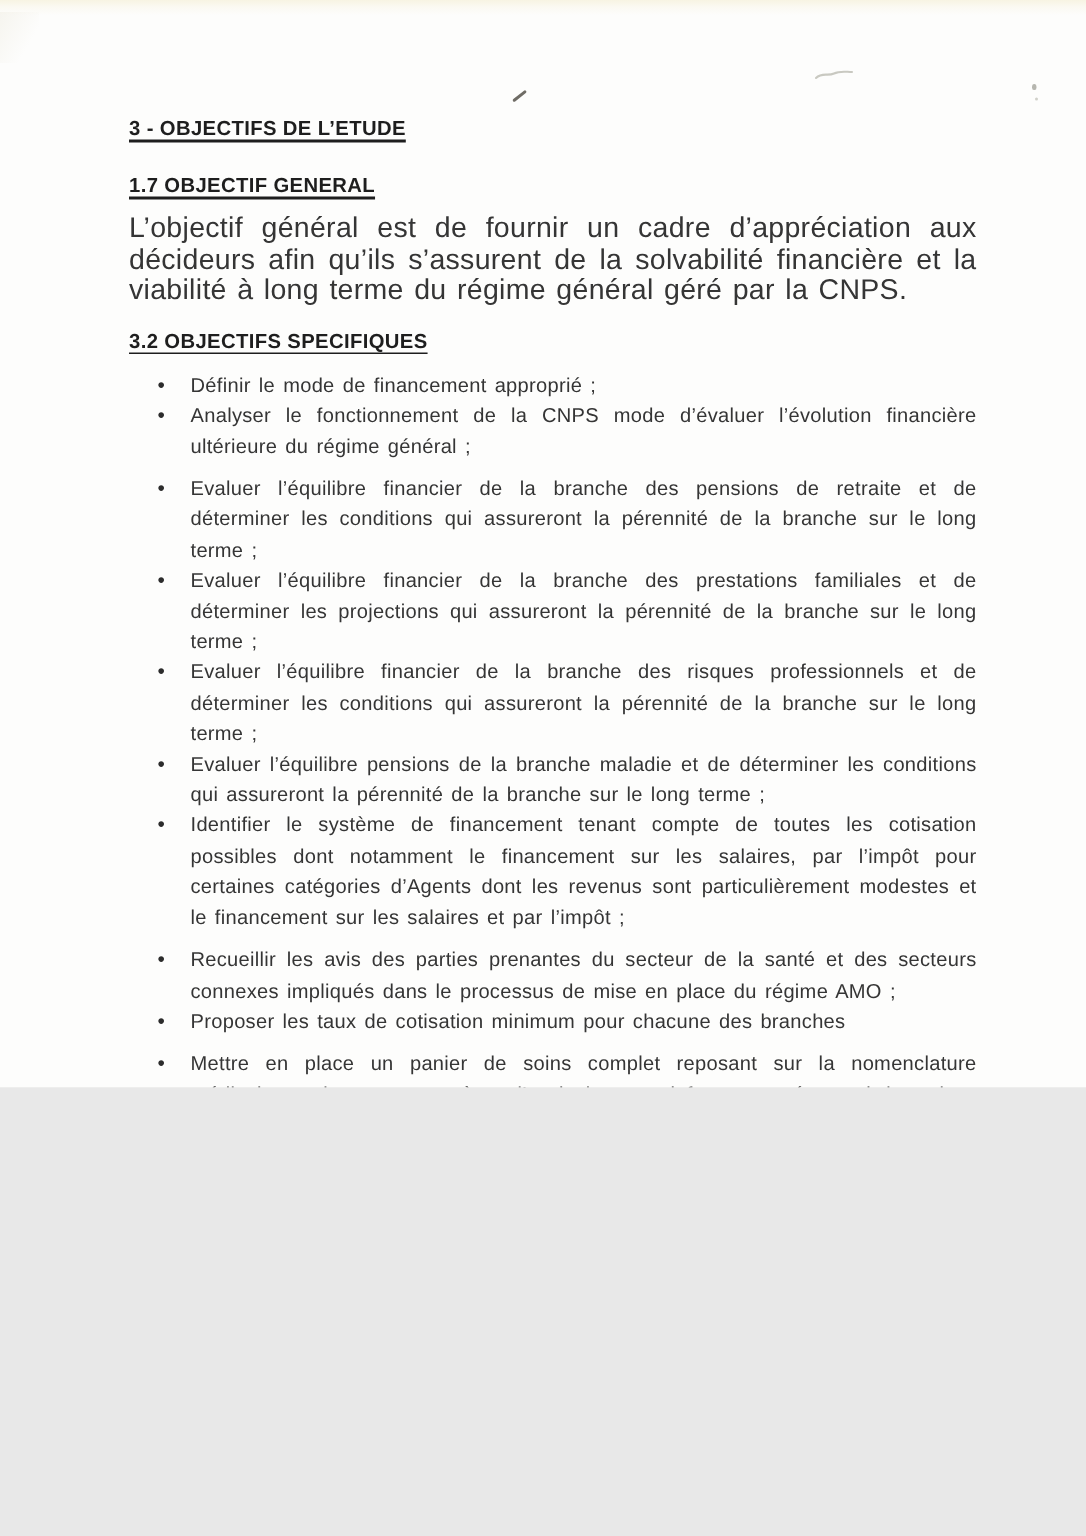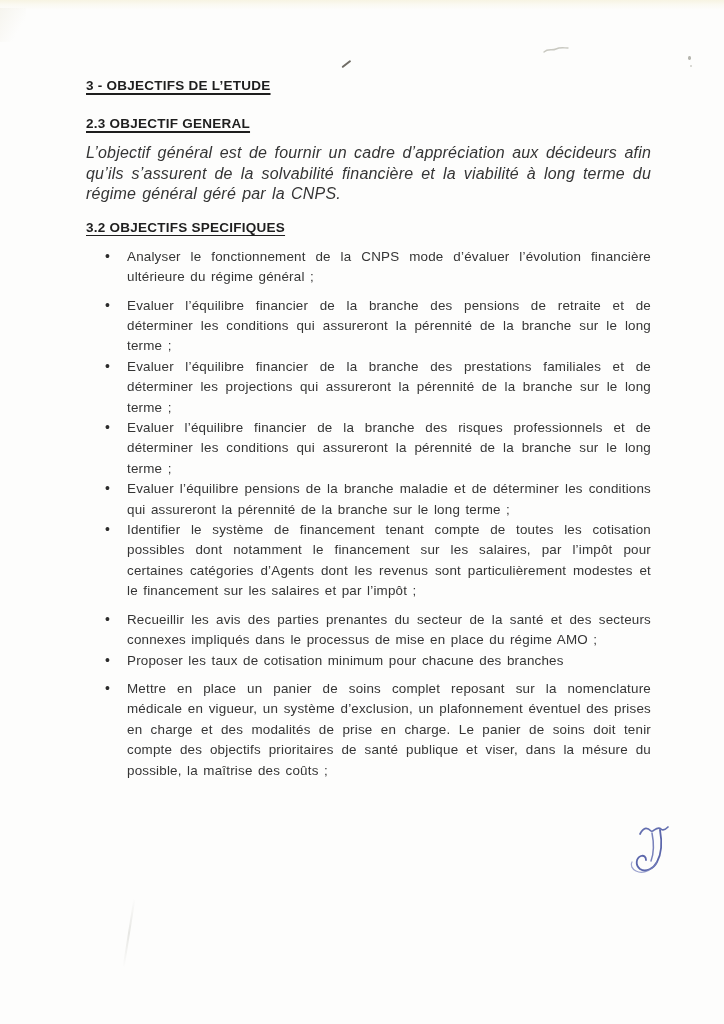--- a/index.html
+++ b/index.html
@@ -1,18 +1,18 @@
 <!DOCTYPE html>
 <html><head>
 <meta charset="utf-8">
 <style>
   html,body{margin:0;padding:0;background:#e8e8e8;}
   .page{
     position:relative;
-    width:724px;height:1024px;
+    width:724px;height:725px;
     margin:0 auto;
     background:#fdfdfc;
     box-sizing:border-box;
     padding:76px 73px 0 86px;
     overflow:hidden;
     font-family:"Liberation Sans","DejaVu Sans",sans-serif;
     color:#353535;
   }
   
   .scan-strip{
@@ -32,27 +32,26 @@
     color:#1e1e1e;
     letter-spacing:.25px;
     text-decoration:underline;
     text-decoration-thickness:1.6px;
     text-underline-offset:3px;
     margin:0;
   }
   h1{margin-bottom:18px;}
   h2{margin-bottom:9px;}
   .para{
-    font-size:16px;
+    font-size:19px;
     line-height:20.6px;
     letter-spacing:.2px;
     word-spacing:1.5px;
     text-align:justify;
     margin:0 0 13px 0;
-    font-style:italic;
   }
   .spec-title{margin-top:2px;margin-bottom:9px;text-decoration:underline;}
   ul.group{
     list-style:none;
     margin:0 0 8px 0;
     padding:0 0 0 41px;
   }
   ul.group:last-child{margin-bottom:0;}
   ul.group li{
     position:relative;
@@ -117,28 +116,29 @@
   <div class="pen-slash"></div>
 
   <svg class="pencil-tilde" viewBox="0 0 26 10">
     <path d="M1 7 C 5 3, 9 6, 13 4 C 17 2, 21 3, 25 3" fill="none" stroke="#c9c9c1" stroke-width="1.4" stroke-linecap="round"></path>
   </svg>
   <div class="pencil-dot"></div>
   <div class="pencil-dot2"></div>
 
   <h1>3 - OBJECTIFS DE L’ETUDE</h1>
 
-  <h2>2.3 OBJECTIF GENERAL</h2>
+  <h2>1.7 OBJECTIF GENERAL</h2>
 
   <p class="para">L’objectif général est de fournir un cadre d’appréciation aux décideurs afin qu’ils s’assurent de la solvabilité financière et la viabilité à long terme du régime général géré par la CNPS.</p>
 
   <h2 class="spec-title">3.2 OBJECTIFS SPECIFIQUES</h2>
 
   <div>
       <ul class="group">
+        <li>Définir le mode de financement approprié ;</li>
         <li>Analyser le fonctionnement de la CNPS mode d’évaluer l’évolution financière ultérieure du régime général ;</li>
       </ul>
       <ul class="group">
         <li>Evaluer l’équilibre financier de la branche des pensions de retraite et de déterminer les conditions qui assureront la pérennité de la branche sur le long terme ;</li>
         <li>Evaluer l’équilibre financier de la branche des prestations familiales et de déterminer les projections qui assureront la pérennité de la branche sur le long terme ;</li>
         <li>Evaluer l’équilibre financier de la branche des risques professionnels et de déterminer les conditions qui assureront la pérennité de la branche sur le long terme ;</li>
         <li>Evaluer l’équilibre pensions de la branche maladie et de déterminer les conditions qui assureront la pérennité de la branche sur le long terme ;</li>
         <li>Identifier le système de financement tenant compte de toutes les cotisation possibles dont notamment le financement sur les salaires, par l’impôt pour certaines catégories d’Agents dont les revenus sont particulièrement modestes et le financement sur les salaires et par l’impôt ;</li>
       </ul>
       <ul class="group">

